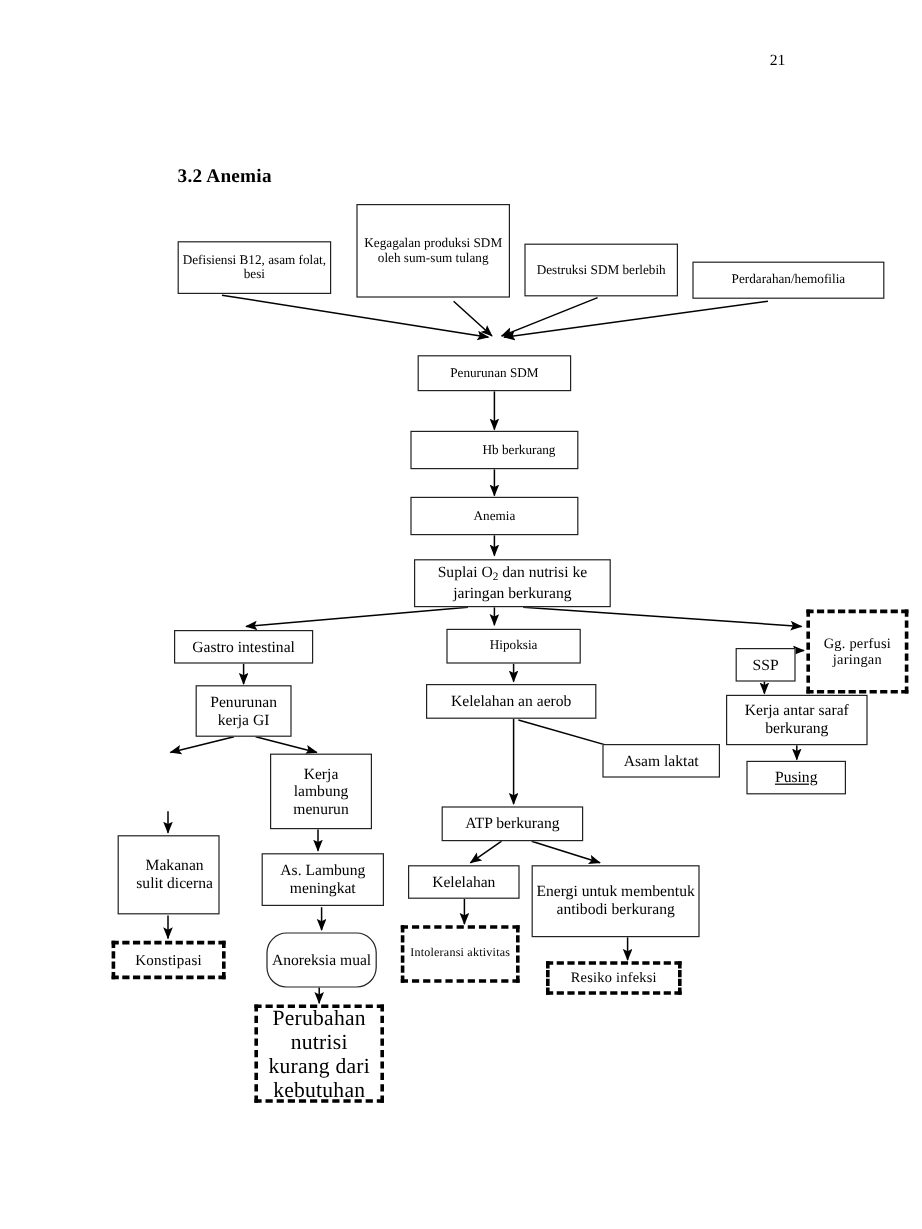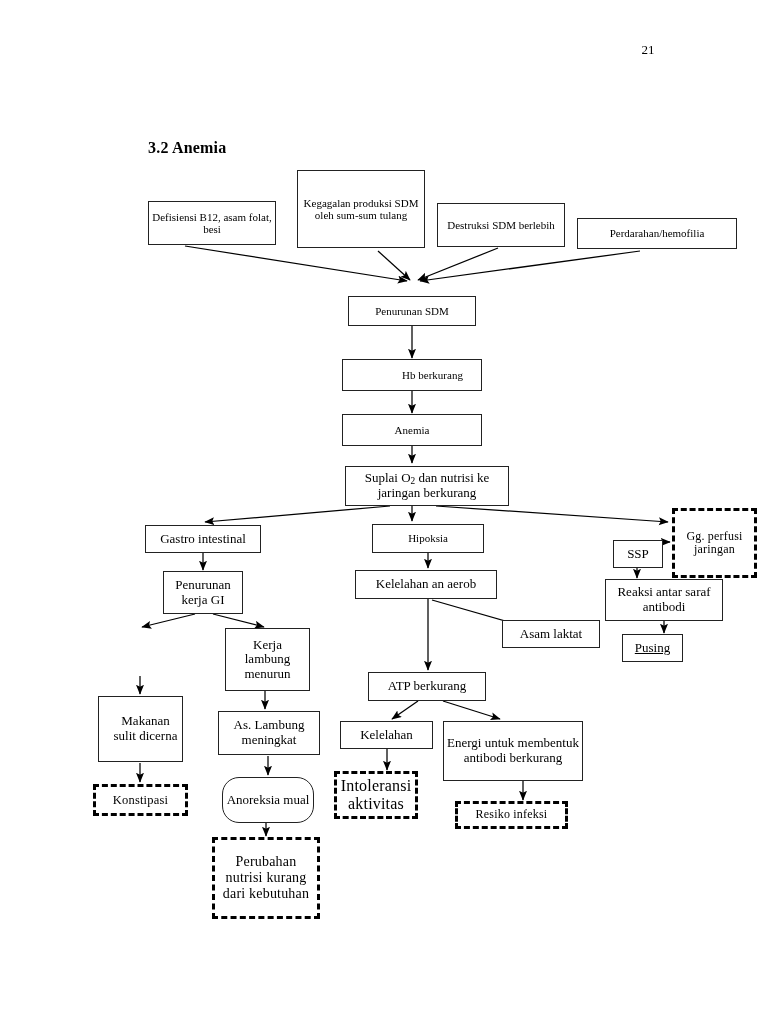--- a/index.html
+++ b/index.html
@@ -95,31 +95,31 @@
     <span><span>Suplai O</span><sub>2</sub><span> dan nutrisi ke</span><br><span>jaringan berkurang</span></span>
   </div>
 
   <div class="node small" style="left:145px;top:525px;width:116px;height:28px;">Gastro intestinal</div>
   <div class="node" style="left:372px;top:524px;width:112px;height:29px;">Hipoksia</div>
   <div class="node small" style="left:613px;top:520px;width:50px;height:28px;margin-top:20px;">SSP</div>
   <div class="node dashed" style="left:672px;top:508px;width:85px;height:70px;font-size:12px;">Gg. perfusi jaringan</div>
 
   <div class="node small" style="left:163px;top:571px;width:80px;height:43px;">Penurunan kerja GI</div>
   <div class="node small" style="left:355px;top:570px;width:142px;height:29px;">Kelelahan an aerob</div>
-  <div class="node small" style="left:605px;top:579px;width:118px;height:42px;">Reaksi antar saraf antibodi</div>
+  <div class="node small" style="left:605px;top:579px;width:118px;height:42px;">Kerja antar saraf berkurang</div>
   <div class="node small" style="left:502px;top:620px;width:98px;height:28px;">Asam laktat</div>
-  <div class="node small" style="left:622px;top:634px;width:61px;height:28px;text-decoration:underline;">Pusing</div>
+  <div class="node small" style="left:622px;top:634px;width:83px;height:28px;text-decoration:underline;">Pusing</div>
 
   <div class="node small" style="left:225px;top:628px;width:85px;height:63px;">Kerja lambung menurun</div>
   <div class="node small" style="left:368px;top:672px;width:118px;height:29px;">ATP berkurang</div>
 
   <div class="node small" style="left:98px;top:696px;width:85px;height:66px;padding-left:13px;">Makanan sulit dicerna</div>
   <div class="node small" style="left:218px;top:711px;width:102px;height:44px;">As. Lambung meningkat</div>
   <div class="node small" style="left:340px;top:721px;width:93px;height:28px;">Kelelahan</div>
   <div class="node small" style="left:443px;top:721px;width:140px;height:60px;">Energi untuk membentuk antibodi berkurang</div>
 
   <div class="node dashed" style="left:93px;top:784px;width:95px;height:32px;font-size:12.5px;">Konstipasi</div>
   <div class="node small" style="left:222px;top:777px;width:92px;height:46px;border-radius:17px;">Anoreksia mual</div>
-  <div class="node dashed" style="left:334px;top:771px;width:84px;height:48px;font-size:16px;">Intoleransi aktivitas</div>
+  <div class="node dashed" style="left:334px;top:771px;width:99px;height:48px;font-size:10px;">Intoleransi aktivitas</div>
   <div class="node dashed" style="left:455px;top:801px;width:113px;height:28px;font-size:12px;">Resiko infeksi</div>
-  <div class="node dashed" style="left:212px;top:837px;width:108px;height:82px;font-size:14px;">Perubahan nutrisi kurang dari kebutuhan</div>
+  <div class="node dashed" style="left:212px;top:837px;width:108px;height:82px;font-size:18px;">Perubahan nutrisi kurang dari kebutuhan</div>
 
 </div>
 
 </body></html>

